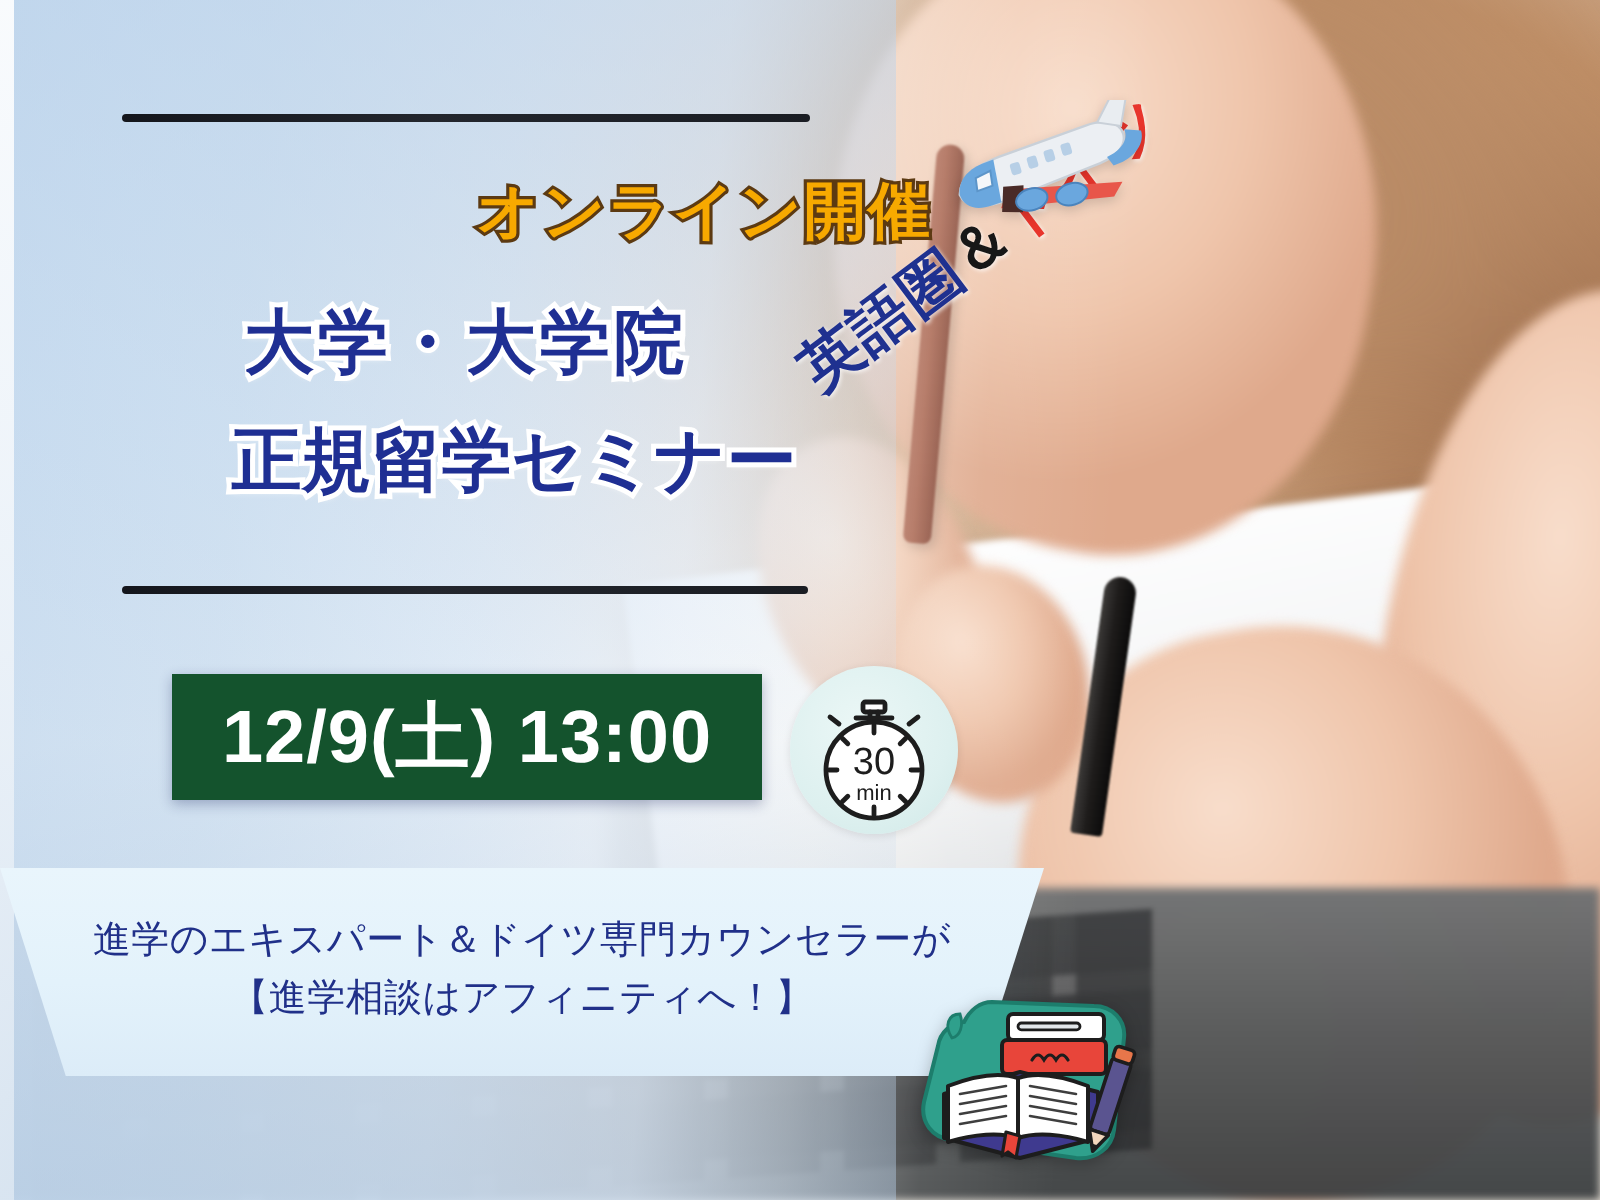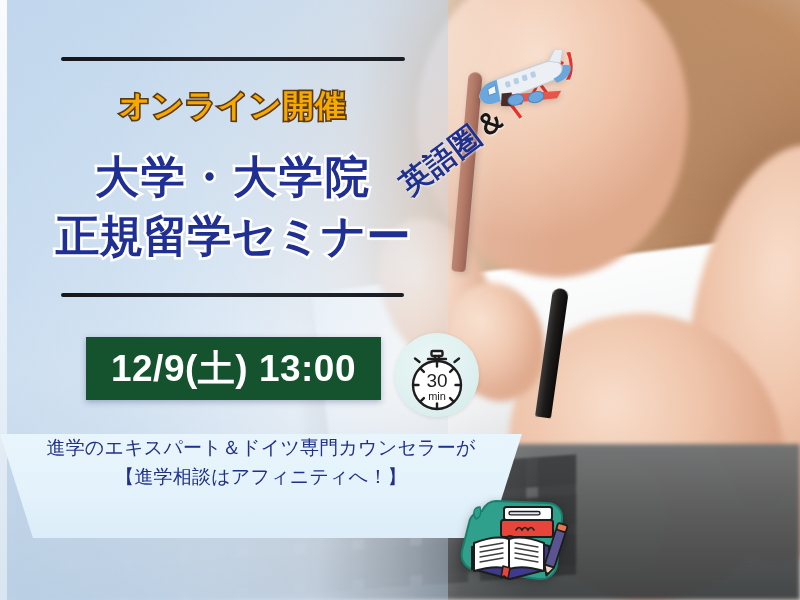--- a/index.html
+++ b/index.html
@@ -190,45 +190,45 @@
   }
   #rule-top    { left: 61px; top: 57px;  width: 344px; }
   #rule-bottom { left: 61px; top: 293px; width: 343px; }
 
   
   .kicker {
     position: absolute;
     left: 0;
     top: 85px;
     width: 466px;
-    text-align: center;
+    text-align: right;
     font-size: 31px;
     font-weight: 700;
     letter-spacing: 1px;
     color: #f7a900;
     -webkit-text-stroke: 3.2px #5c3a12;
     paint-order: stroke fill;
     white-space: nowrap;
   }
 
   .title-line {
     position: absolute;
     left: 0;
     width: 466px;
     text-align: center;
-    font-size: 44px;
+    font-size: 35px;
     font-weight: 700;
     color: #1f2f93;
     -webkit-text-stroke: 5px #ffffff;
     paint-order: stroke fill;
     white-space: nowrap;
     text-shadow: 0 2px 3px rgba(255,255,255,.55);
   }
   #title-line-1 { top: 148px; letter-spacing: 2px; }
-  #title-line-2 { top: 207px; letter-spacing: 0px; }
+  #title-line-2 { top: 207px; letter-spacing: 0px; padding-left: 24px; }
 
   
   .rot-tag {
     position: absolute;
     left: 404px;
     top: 168px;
     transform: rotate(-37deg);
     transform-origin: left center;
     font-size: 30px;
     font-weight: 700;
@@ -282,20 +282,21 @@
     position: absolute;
     left: 0;
     top: 434px;
     width: 522px;
     height: 104px;
     background: linear-gradient(180deg, #e9f5fc 0%, #e3f2fb 55%, #dcecf8 100%);
     clip-path: polygon(0 0, 100% 0, 93.7% 100%, 6.3% 100%);
     display: flex;
     flex-direction: column;
     align-items: center;
+    justify-content: center;
     box-shadow: 0 2px 6px rgba(60,90,130,.12);
   }
   .msg-line {
     color: #203089;
     font-size: 19px;
     line-height: 1.52;
     letter-spacing: .2px;
     white-space: nowrap;
   }
 

